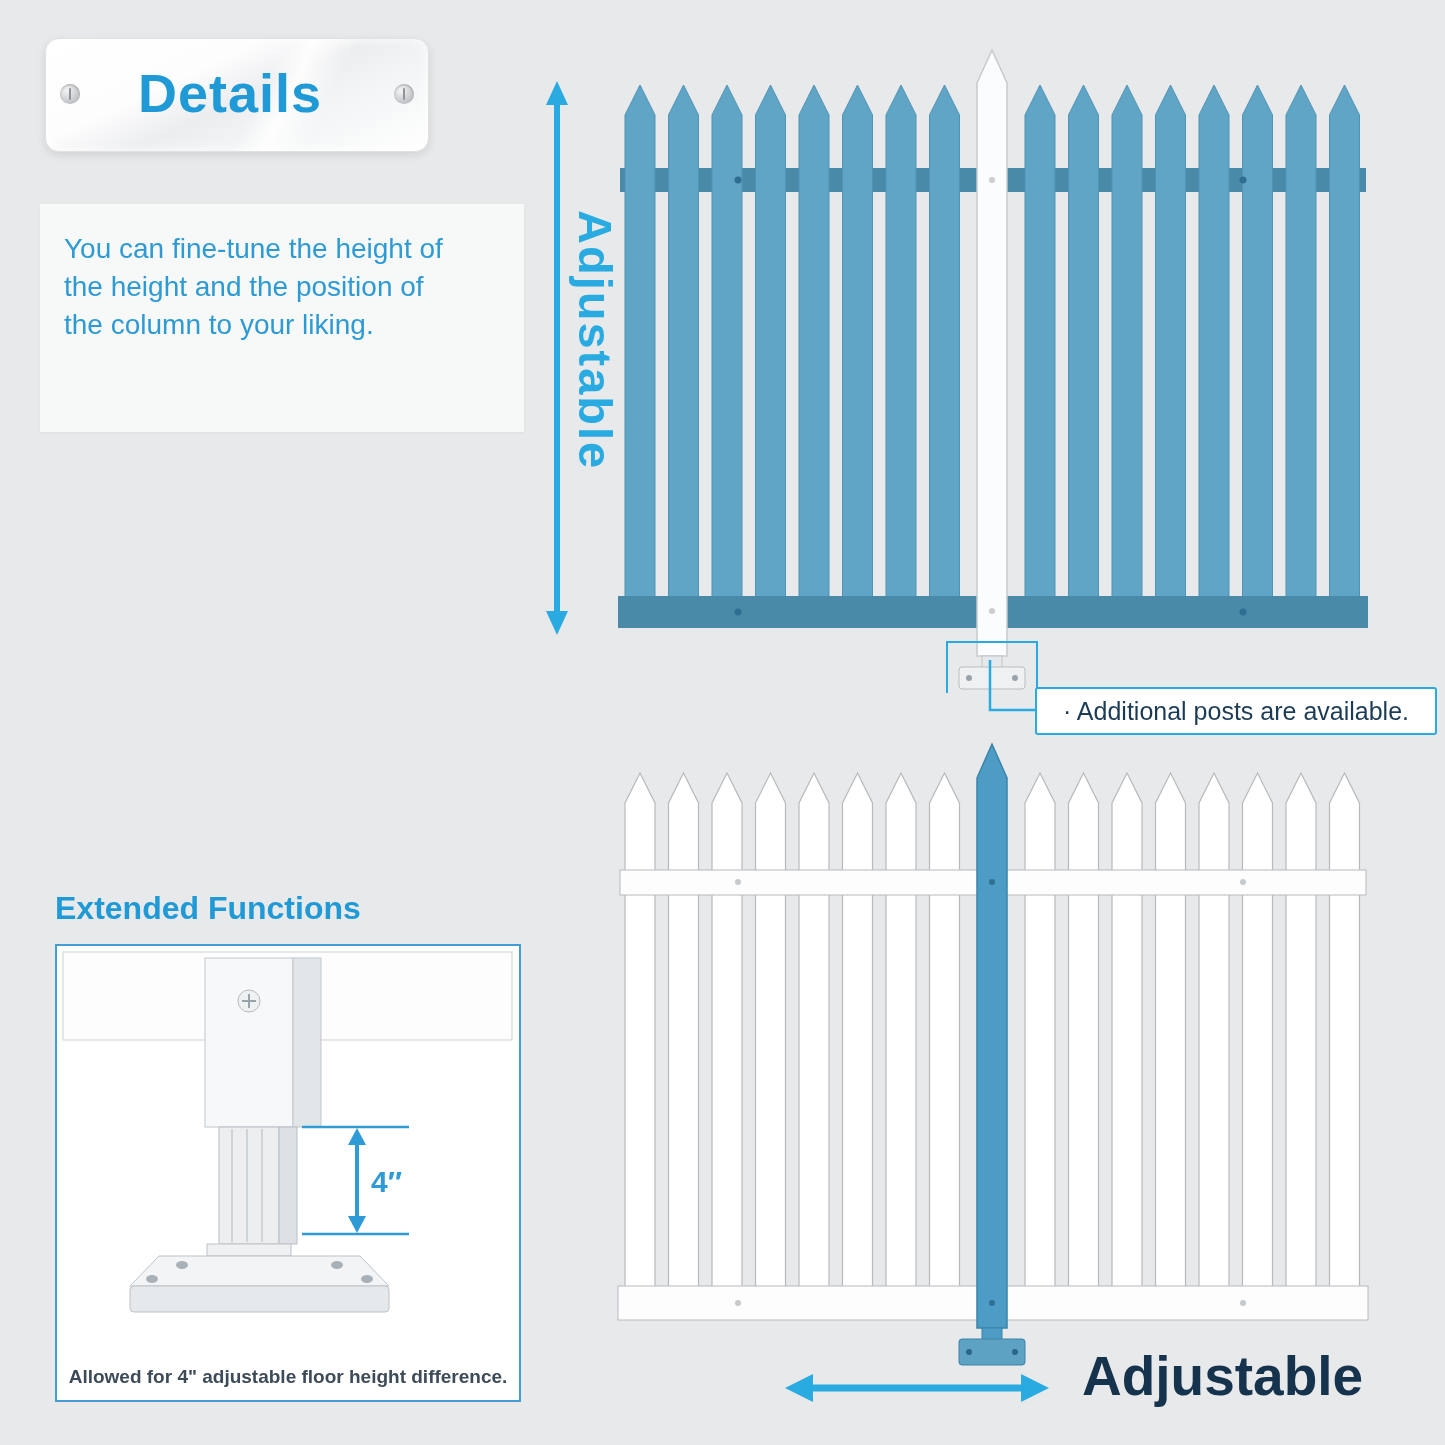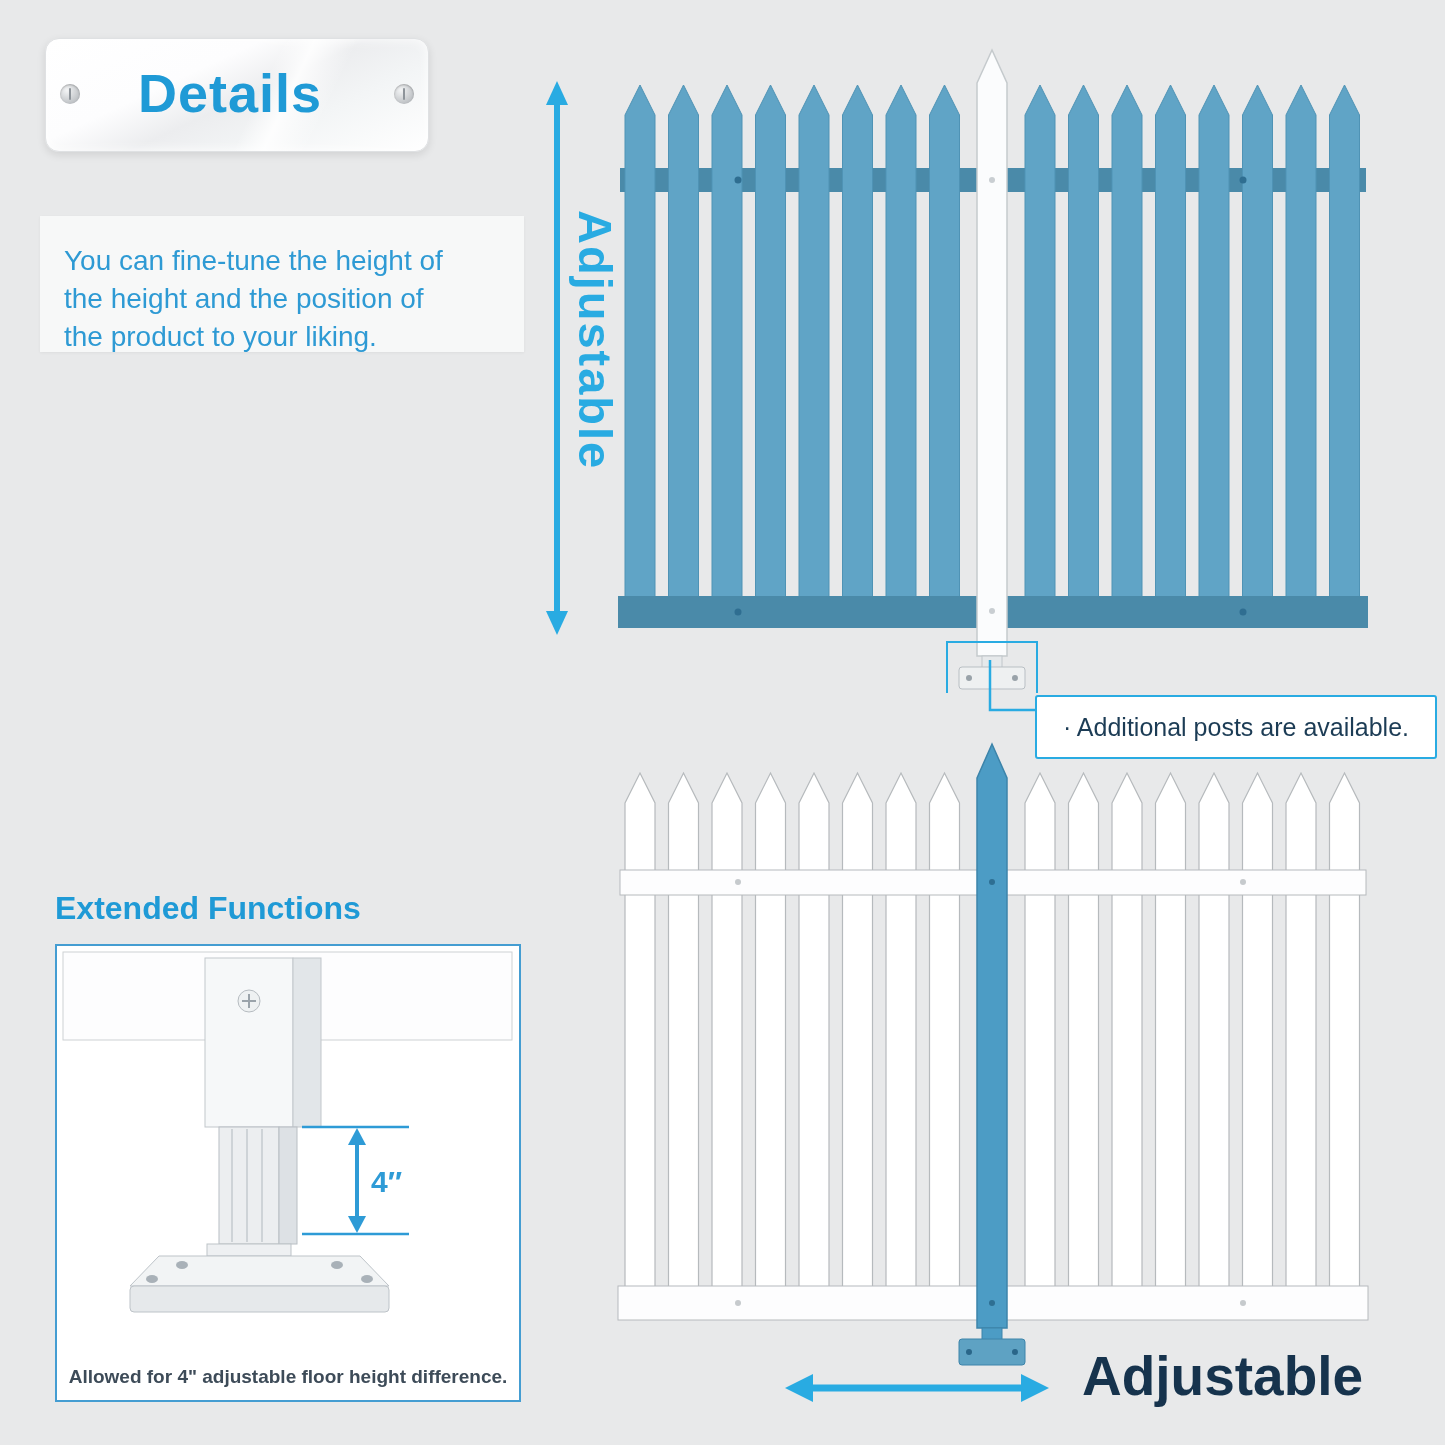--- a/index.html
+++ b/index.html
@@ -16,35 +16,35 @@
     background:linear-gradient(115deg,rgba(255,255,255,0) 55%,rgba(255,255,255,.85) 62%,rgba(255,255,255,0) 72%);}
   .screw{position:absolute;width:20px;height:20px;border-radius:50%;
     background:radial-gradient(circle at 35% 32%,#f4f5f6,#c7cacd 60%,#a9adb2);
     box-shadow:inset 0 1px 2px rgba(0,0,0,.25);}
   .screw i{position:absolute;left:9px;top:4px;width:2px;height:12px;background:#8e949a;border-radius:1px;}
   .screw.l{left:14px;top:45px;} .screw.r{right:14px;top:45px;}
   .plaque-title{position:absolute;left:92px;top:50%;transform:translateY(-53%);
     font-size:54px;font-weight:bold;color:#1f9ad6;letter-spacing:1px;}
 
   
-  .desc-box{left:40px;top:216px;width:484px;height:136px;background:#f7f8f8;
+  .desc-box{left:40px;top:204px;width:484px;height:228px;background:#f7f8f8;
     box-shadow:0 1px 3px rgba(0,0,0,.05);}
   .desc-text{padding:26px 0 0 24px;font-size:28px;line-height:38px;color:#2e9ad4;}
 
   
   .adj-vertical{left:572px;top:210px;writing-mode:vertical-rl;line-height:1;
     font-size:47px;font-weight:bold;color:#29abe2;letter-spacing:2px;}
   .adj-horizontal{left:1082px;top:1344px;font-size:55px;font-weight:bold;color:#16334d;}
   .ext-heading{left:55px;top:890px;font-size:32px;font-weight:bold;color:#1f9ad6;}
 
   
-  .callout-box{left:1035px;top:687px;width:402px;height:64px;background:#ffffff;
+  .callout-box{left:1035px;top:687px;width:402px;height:48px;background:#ffffff;
     border:2px solid #29abe2;border-radius:3px;box-sizing:border-box;
     display:flex;align-items:center;justify-content:center;
-    font-size:25px;color:#1c3c55;white-space:nowrap;margin-top:8px;}
+    font-size:25px;color:#1c3c55;white-space:nowrap;}
 
   
   .ext-box{left:55px;top:944px;width:466px;height:458px;background:#ffffff;
     border:2px solid #449dd2;box-sizing:border-box;}
   .ext-caption{position:absolute;left:0;right:0;bottom:12px;text-align:center;
     font-size:19px;font-weight:600;color:#3d4b58;}
 </style>
 </head>
 <body>
 
@@ -58,21 +58,21 @@
     <div class="screw r">
         <i></i>
       </div>
     <div class="plaque-title">Details</div>
   </div>
 
   <div class="abs desc-box">
     <div class="desc-text">
       <div>You can fine-tune the height of</div>
       <div>the height and the position of</div>
-      <div>the product to your liking.</div>
+      <div>the column to your liking.</div>
     </div>
   </div>
 
   <svg class="abs" style="left:539px;top:80px" width="36" height="556" viewBox="0 0 36 556">
     <line x1="18" y1="22" x2="18" y2="534" stroke="#29abe2" stroke-width="6"></line>
     <polygon points="18,1 7,25 29,25" fill="#29abe2"></polygon>
     <polygon points="18,555 7,531 29,531" fill="#29abe2"></polygon>
   </svg>
 
   <div class="abs adj-vertical">Adjustable</div>

